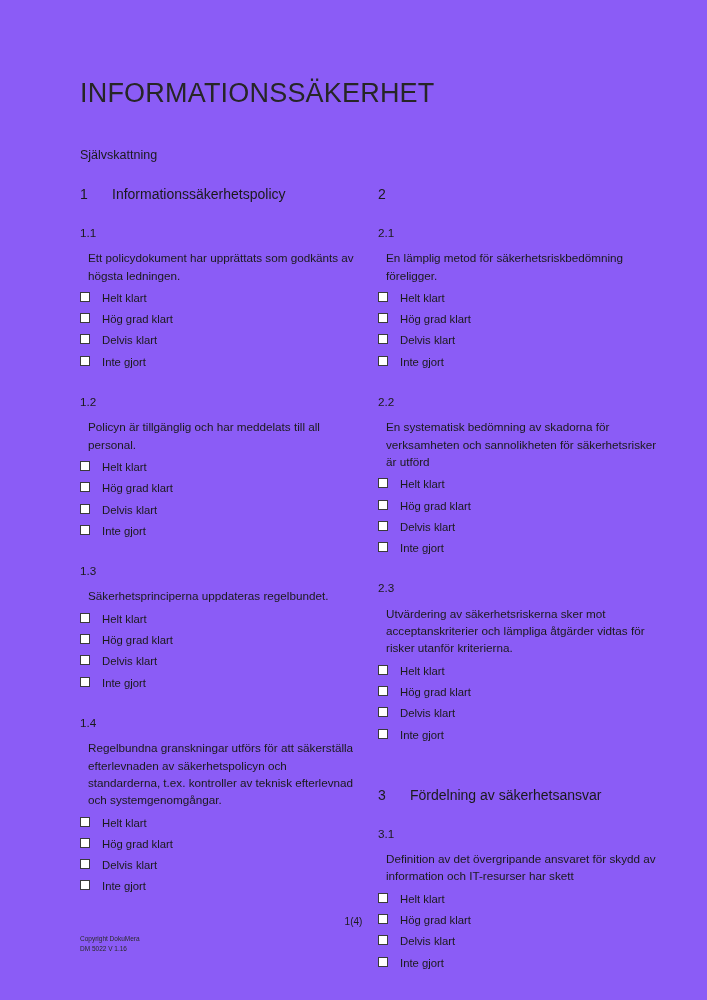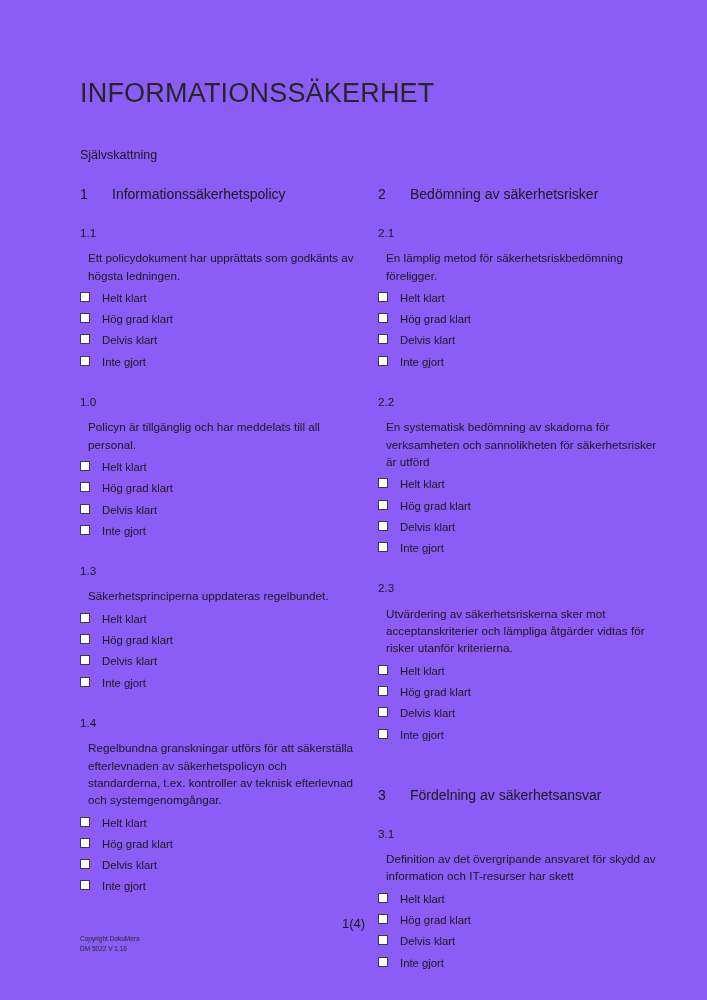--- a/index.html
+++ b/index.html
@@ -120,21 +120,21 @@
   .gap-item  { height: 16px; }
   .gap-sec3  { height: 36px; }
 
   
   .page-number {
     position: absolute;
     left: 0;
     right: 0;
     top: 916px;
     text-align: center;
-    font-size: 13px;
+    font-size: 10px;
     color: #1a1a1a;
   }
   .footer {
     position: absolute;
     left: 80px;
     top: 934px;
     font-size: 6.5px;
     line-height: 1.55;
     color: #2a2a2a;
   }
@@ -176,21 +176,21 @@
           <li class="option">
             <span class="checkbox"></span>
             <span class="option-label">Inte gjort</span>
           </li>
         </ul>
       </div>
     </div>
     <div class="gap-item"></div>
 
     <div class="item">
-      <span class="item-num">1.0</span>
+      <span class="item-num">1.2</span>
       <div class="item-body">
         <p class="item-text">Policyn är tillgänglig och har meddelats till all personal.</p>
         <ul class="options">
           <li class="option">
             <span class="checkbox"></span>
             <span class="option-label">Helt klart</span>
           </li>
           <li class="option">
             <span class="checkbox"></span>
             <span class="option-label">Hög grad klart</span>
@@ -258,21 +258,20 @@
         </ul>
       </div>
     </div>
 
   </div>
 
   <div class="column column-right">
 
     <div class="section">
       <span class="section-num">2</span>
-      <span class="section-title">Bedömning av säkerhetsrisker</span>
     </div>
     <div class="gap-sec"></div>
 
     <div class="item">
       <span class="item-num">2.1</span>
       <div class="item-body">
         <p class="item-text">En lämplig metod för säkerhetsriskbedömning föreligger.</p>
         <ul class="options">
           <li class="option">
             <span class="checkbox"></span>

